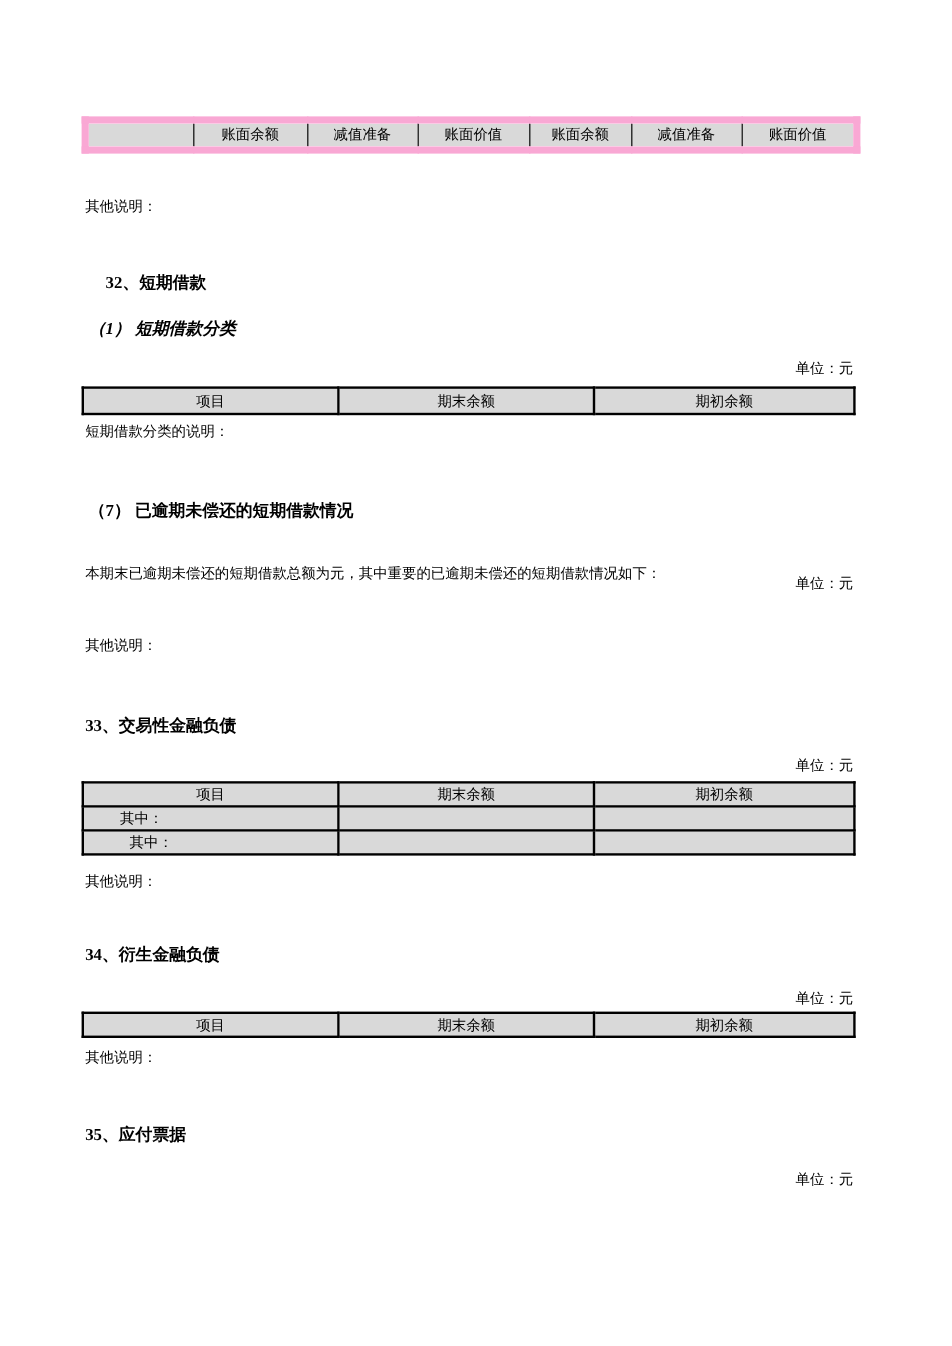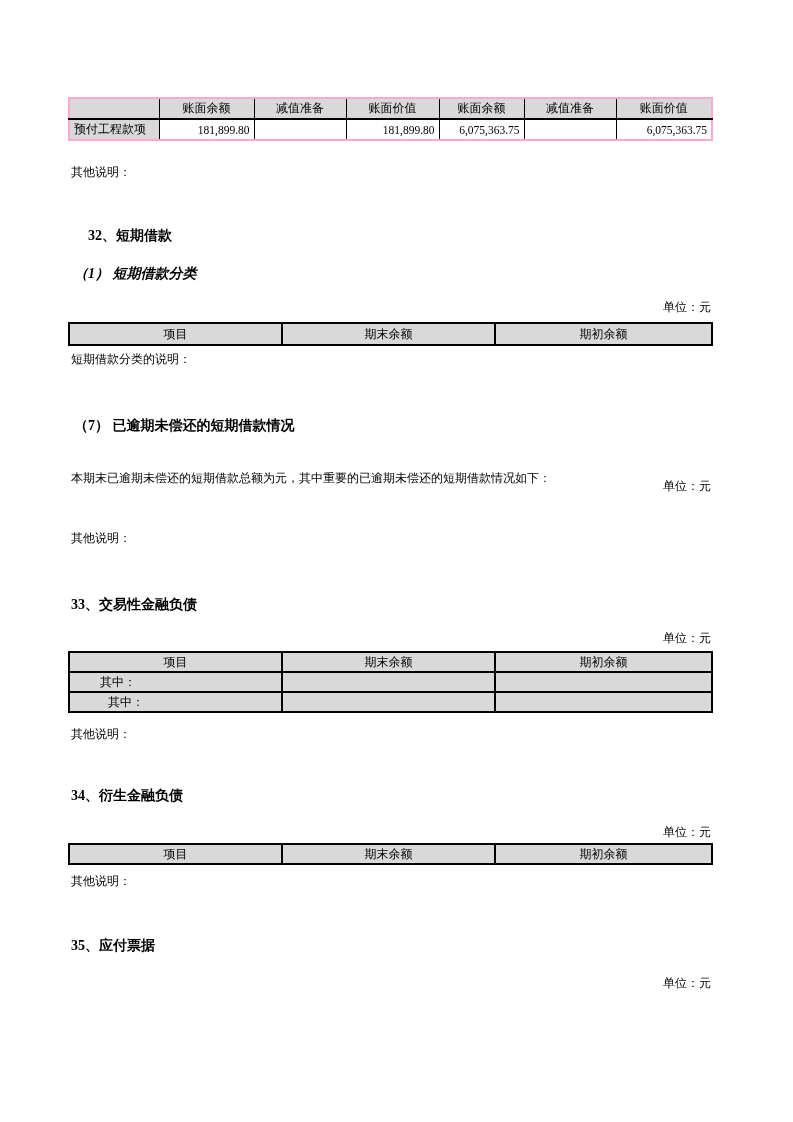--- a/index.html
+++ b/index.html
@@ -11,21 +11,21 @@
     color:#000;
     overflow:hidden;
   }
   .txt{position:absolute;font-size:12px;line-height:15px;white-space:pre;}
   .heading{position:absolute;font-size:14px;font-weight:bold;white-space:pre;}
   .unit{position:absolute;left:68px;width:643px;text-align:right;font-size:12px;white-space:pre;}
   table{position:absolute;border-collapse:collapse;table-layout:fixed;background:#fff;}
   td{overflow:hidden;font-size:12px;vertical-align:middle;padding:0 4px;}
   .gray{background:#d9d9d9;}
   
-  .t1{border:2px solid #f9a8d4;}
+  .t1{border:6px solid #f9a8d4;}
   .t1 td{border:1px solid #000;height:19px;}
   .t1 tr.hdr td{border-bottom:2px solid #000;text-align:center;}
   .t1 td.lbl{text-align:left;}
   .t1 td.num{text-align:right;font-size:11.5px;}
   
   .tg{border:2px solid #000;}
   .tg td{border:2px solid #000;text-align:center;}
   .t2 td{height:20px;}
   .t3 td{height:18px;}
   .t4 td{height:18px;}
@@ -51,29 +51,20 @@
       </colgroup>
     <tbody>
         <tr class="hdr">
       <td class="gray"></td>
       <td class="gray">账面余额</td>
       <td class="gray">减值准备</td>
       <td class="gray">账面价值</td>
       <td class="gray">账面余额</td>
       <td class="gray">减值准备</td>
       <td class="gray">账面价值</td>
-    </tr>
-    <tr>
-      <td class="lbl gray">预付工程款项</td>
-      <td class="num">181,899.80</td>
-      <td class="num"></td>
-      <td class="num">181,899.80</td>
-      <td class="num">6,075,363.75</td>
-      <td class="num"></td>
-      <td class="num">6,075,363.75</td>
     </tr>
   </tbody>
     </table>
 
   <div class="txt" style="left:71px;top:165px;">其他说明：</div>
 
   <div class="heading" style="left:88px;top:227px;">32、短期借款</div>
   <div class="heading" style="left:74px;top:265px;font-style:italic;">（1） 短期借款分类</div>
   <div class="unit" style="top:299px;">单位：元</div>
 

